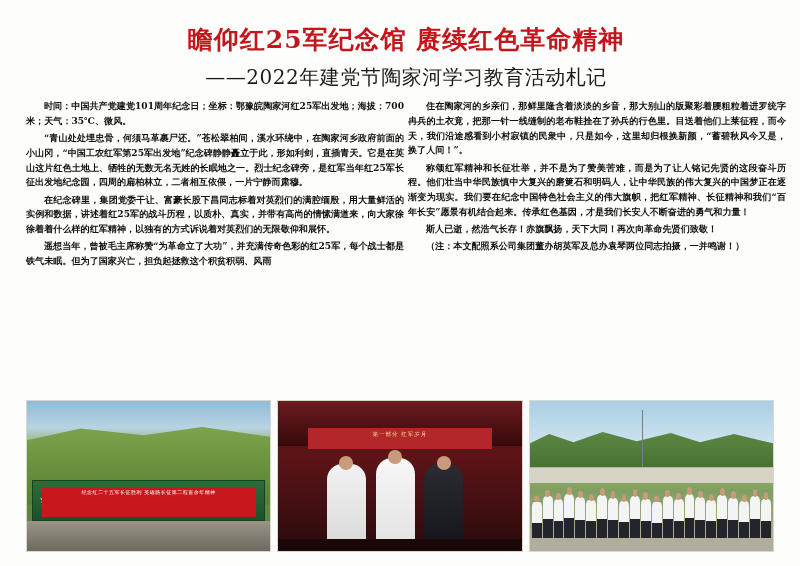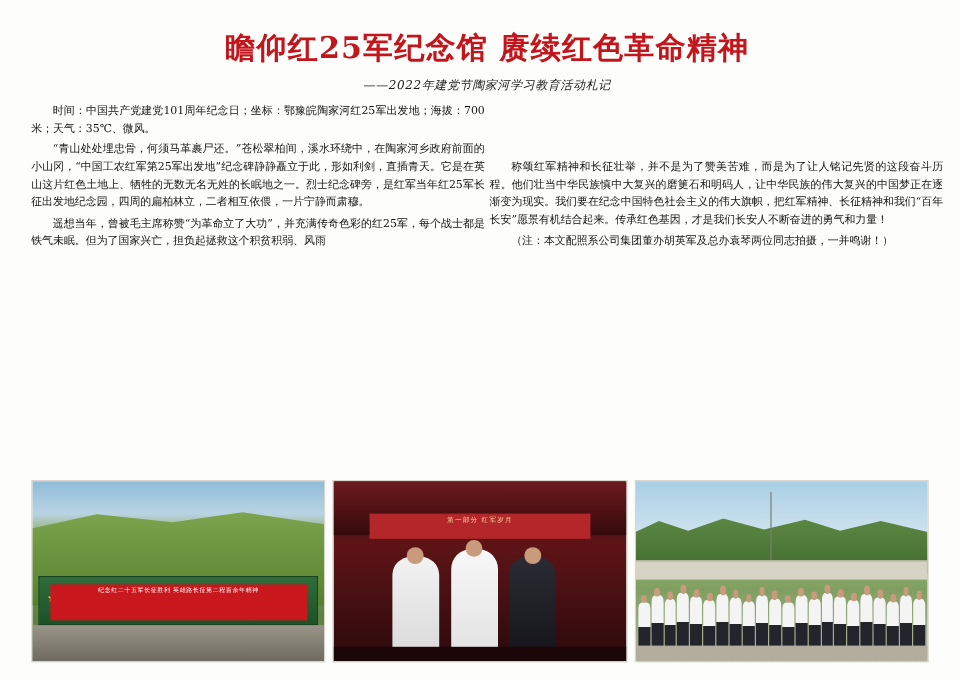--- a/index.html
+++ b/index.html
@@ -29,25 +29,24 @@
   .main-title {
     font-size: 25px;
     font-weight: bold;
     color: #c3161c;
     letter-spacing: 1px;
     line-height: 1.25;
     font-family: "DejaVu Serif", serif;
   }
   .subtitle-row {
     margin-top: 9px;
-    font-size: 10px;
+    font-size: 20px;
     color: #1b1b1b;
     font-family: "DejaVu Serif", serif;
     letter-spacing: 0.5px;
-    font-style: italic;
   }
   .byline-row {
     margin-top: 6px;
     text-align: right;
     padding-right: 236px;
     font-size: 11.5px;
     color: #2b2b2b;
   }
   .byline-mark {
     display: inline-block;
@@ -59,21 +58,22 @@
     text-align: center;
     font-size: 8px;
     margin-right: 3px;
     vertical-align: 1px;
   }
   
   .body-wrap {
     margin-top: 8px;
     display: flex;
     gap: 4px;
-    align-items: flex-end;
+    align-items: flex-start;
+    font-weight: bold;
   }
   .col {
     flex: 1 1 0;
     font-size: 9.1px;
     line-height: 1.62;
     color: #111;
     text-align: justify;
     font-family: "DejaVu Serif", serif;
   }
   .col p {
@@ -260,24 +260,27 @@
 
   <div class="title-block">
     <div class="main-title">瞻仰红25军纪念馆 赓续红色革命精神</div>
     <div class="subtitle-row">——2022年建党节陶家河学习教育活动札记</div>
   </div>
 
   <div class="body-wrap">
     <div class="col">
       <p>时间：中国共产党建党101周年纪念日；坐标：鄂豫皖陶家河红25军出发地；海拔：700米；天气：35℃、微风。</p>
       <p>“青山处处埋忠骨，何须马革裹尸还。”苍松翠柏间，溪水环绕中，在陶家河乡政府前面的小山冈，“中国工农红军第25军出发地”纪念碑静静矗立于此，形如利剑，直插青天。它是在英山这片红色土地上、牺牲的无数无名无姓的长眠地之一。烈士纪念碑旁，是红军当年红25军长征出发地纪念园，四周的扁柏林立，二者相互依偎，一片宁静而肃穆。</p>
+      <p>在纪念碑里，集团党委干让、富豪长股下昌同志标着对英烈们的满腔缅殷，用大量鲜活的实例和数据，讲述着红25军的战斗历程，以质朴、真实，并带有高尚的情愫满道来，向大家徐徐着着什么样的红军精神，以独有的方式诉说着对英烈们的无限敬仰和展怀。</p>
       <p>遥想当年，曾被毛主席称赞“为革命立了大功”，并充满传奇色彩的红25军，每个战士都是铁气未眠。但为了国家兴亡，担负起拯救这个积贫积弱、风雨</p>
     </div>
     <div class="col">
+      <p>住在陶家河的乡亲们，那鲜里隆含着淡淡的乡音，那大别山的版聚彩着腰粗粒着进罗统字冉兵的土衣竟，把那一针一线缝制的老布鞋拴在了孙兵的行色里。目送着他们上莱征程，而今天，我们沿途感看到小村寂镇的民衆中，只是如今，这里却归根换新颜，“蓄碧秋风今又是，换了人间！”。</p>
       <p>称颂红军精神和长征壮举，并不是为了赞美苦难，而是为了让人铭记先贤的这段奋斗历程。他们壮当中华民族慎中大复兴的磨筻石和明码人，让中华民族的伟大复兴的中国梦正在逐渐变为现实。我们要在纪念中国特色社会主义的伟大旗帜，把红军精神、长征精神和我们“百年长安”愿景有机结合起来。传承红色基因，才是我们长安人不断奋进的勇气和力量！</p>
+      <p>斯人已逝，然浩气长存！赤旗飘扬，天下大同！再次向革命先贤们致敬！</p>
       <p>（注：本文配照系公司集团董办胡英军及总办袁琴两位同志拍摄，一并鸣谢！）</p>
     </div>
   </div>
 
   <div class="photo-strip">
 
     <div class="photo ph1">
       <div class="hill"></div>
       <div class="wall"></div>
       <div class="star">★</div>

